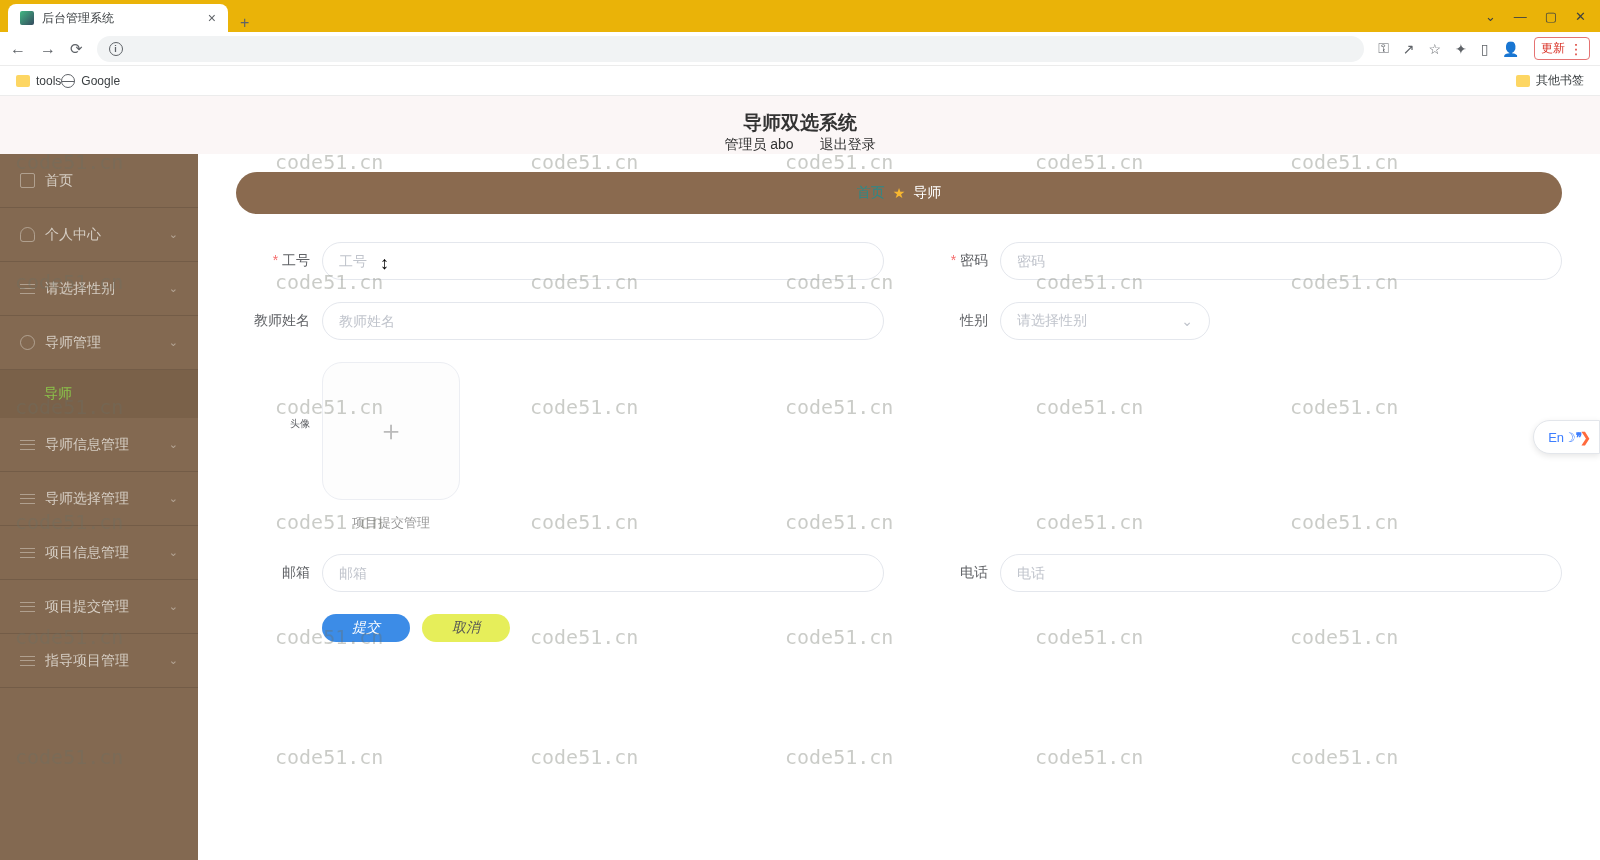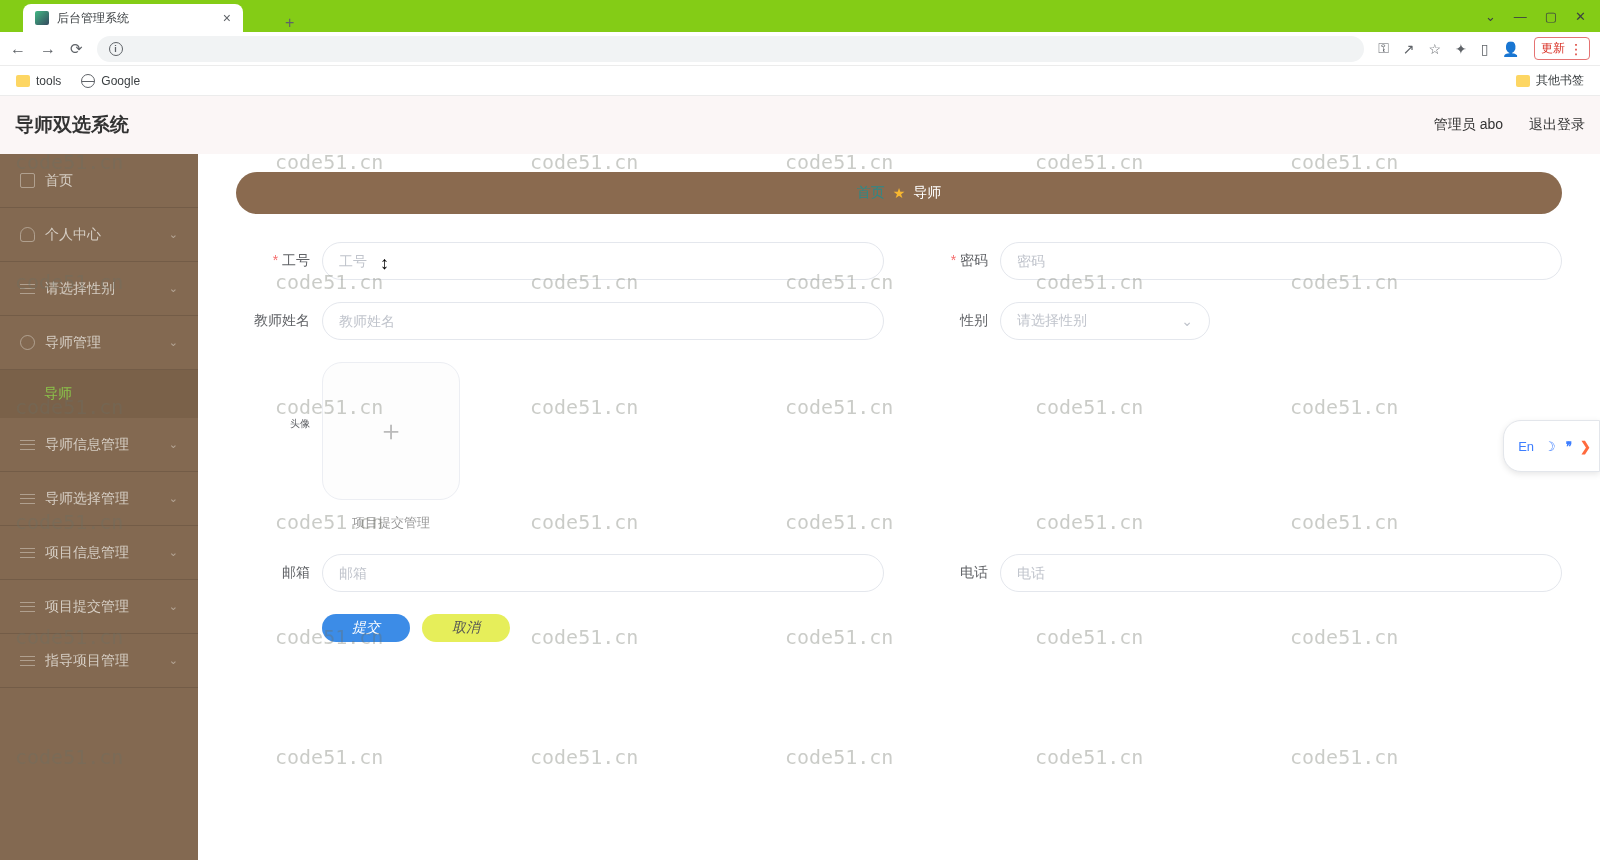--- a/index.html
+++ b/index.html
@@ -1,43 +1,43 @@
 <!DOCTYPE html>
 <html><head>
 <meta charset="utf-8">
 <style>
 * { margin: 0; padding: 0; box-sizing: border-box; font-family: "Microsoft YaHei", Arial, sans-serif; }
 body { width: 1600px; height: 860px; background: #fff; overflow: hidden; position: relative; }
 
 
-.browser-tabs { height: 32px; background: #84cc16; display: flex; align-items: flex-end; padding-left: 23px; gap: 30px; }
+.browser-tabs { height: 32px; background: #eab308; display: flex; align-items: flex-end; padding-left: 8px; }
 .tab { background: #fff; height: 28px; border-radius: 8px 8px 0 0; display: flex; align-items: center; padding: 0 12px; font-size: 12px; color: #3c4043; min-width: 220px; gap: 8px; }
 .tab-favicon { width: 14px; height: 14px; background: linear-gradient(135deg,#41b883,#35495e); border-radius: 2px; }
 .tab-close { margin-left: auto; font-size: 14px; color: #5f6368; cursor: pointer; }
 .tab-new { padding: 0 12px; font-size: 16px; color: #5f6368; cursor: pointer; }
 .win-controls { margin-left: auto; display: flex; gap: 18px; padding: 0 14px; font-size: 13px; color: #3c4043; align-items: center; height: 100%; }
 
 .browser-toolbar { height: 34px; background: #fff; display: flex; align-items: center; padding: 0 10px; gap: 14px; border-bottom: 1px solid #ececec; }
 .nav-btn { font-size: 16px; color: #5f6368; cursor: pointer; }
 .reload-btn { font-size: 15px; color: #5f6368; cursor: pointer; }
 .url-bar { flex: 1; height: 26px; background: #f1f3f4; border-radius: 14px; display: flex; align-items: center; padding: 0 12px; font-size: 13px; color: #5f6368; gap: 8px; }
 .url-info { width: 14px; height: 14px; border: 1.5px solid #5f6368; border-radius: 50%; display: flex; align-items: center; justify-content: center; font-size: 9px; font-weight: bold; }
 .toolbar-right { display: flex; align-items: center; gap: 14px; font-size: 14px; color: #5f6368; }
 .update-btn { border: 1px solid #e57373; color: #d93025; padding: 2px 6px; border-radius: 4px; font-size: 12px; display:flex; align-items:center; gap:4px; }
 .update-btn::after{content:"⋮"; font-size:14px;}
 
-.bookmarks-bar { height: 30px; background: #fff; display: flex; align-items: center; padding: 0 16px; gap: 20px; font-size: 12px; color: #3c4043; border-bottom: 1px solid #ececec; }
+.bookmarks-bar { height: 30px; background: #fff; display: flex; align-items: center; padding: 0 16px; font-size: 12px; color: #3c4043; border-bottom: 1px solid #ececec; }
 .bookmark-item { display: flex; align-items: center; gap: 6px; cursor: pointer; }
 .bookmark-folder { width: 14px; height: 12px; background: #fdd663; border-radius: 2px; }
 .globe-icon { width: 14px; height: 14px; border: 1.5px solid #5f6368; border-radius: 50%; position: relative; }
 .globe-icon::after { content: ""; position: absolute; left: 0; right: 0; top: 50%; border-top: 1px solid #5f6368; }
 .other-bookmarks { margin-left: auto; }
 
 
-.app-header { height: 58px; background: #fbf6f6; display: flex; align-items: center; padding: 0 15px; justify-content: space-between; }
+.app-header { height: 58px; background: #fbf6f6; display: flex; align-items: center; padding: 0 40px; justify-content: flex-end; flex-direction: column; }
 .app-title { font-size: 19px; font-weight: bold; color: #333; }
 .header-right { display: flex; gap: 26px; font-size: 14px; color: #333; }
 .header-link { cursor: pointer; }
 
 
 .main-area { display: flex; height: calc(860px - 32px - 34px - 30px - 58px); }
 .sidebar { width: 198px; background: #836951; color: #d5cdc3; font-size: 14px; }
 .menu-item { height: 54px; display: flex; align-items: center; padding: 0 20px; gap: 10px; cursor: pointer; border-bottom: 1px solid rgba(0,0,0,.12); position: relative; }
 .menu-item .arrow { margin-left: auto; font-size: 11px; opacity: .6; }
 .menu-icon { width: 15px; height: 15px; opacity: .55; display: inline-block; }
@@ -72,21 +72,21 @@
 .btn { height: 28px; padding: 0 30px; border-radius: 20px; border: none; font-size: 14px; cursor: pointer; font-style: italic; }
 .btn-primary { background: #3c8ce7; color: #fff; }
 .btn-cancel { background: #e6ee5a; color: #555; }
 
 
 .watermarks { position: absolute; inset: 0; pointer-events: none; z-index: 100; }
 .wm { position: absolute; font-size: 20px; color: #6b6f63; opacity: .35; white-space: nowrap; font-family: Consolas,monospace; }
 .big-wm { position: absolute; left: 480px; top: 405px; font-size: 31px; color: #e02020; font-family: SimSun,"Microsoft YaHei"; white-space: nowrap; letter-spacing: 1px; }
 
 
-.side-widget { position: absolute; right: 0; top: 420px; height: 52px; background: #fff; border: 1px solid #e3e6eb; border-radius: 18px 0 0 18px; display: flex; align-items: center; padding: 0 8px 0 14px; gap: 10px; font-size: 13px; box-shadow: 0 2px 6px rgba(0,0,0,.1); z-index: 200; }
+.side-widget { position: absolute; right: 0; top: 420px; height: 34px; background: #fff; border: 1px solid #e3e6eb; border-radius: 18px 0 0 18px; display: flex; align-items: center; padding: 0 8px 0 14px; font-size: 13px; box-shadow: 0 2px 6px rgba(0,0,0,.1); z-index: 200; }
 .widget-en { color: #3d7eff; font-weight: 500; }
 .widget-moon { color: #3d7eff; }
 .widget-quotes { color: #3d7eff; letter-spacing: -2px; font-weight: bold; }
 .widget-arrow { color: #ff6a3d; font-weight: bold; }
 
 
 .resize-cursor { position: absolute; left: 380px; top: 253px; font-size: 18px; color: #000; z-index: 300; pointer-events: none; transform: rotate(0deg); }
 .resize-cursor::before{content:"↕"; font-size:18px;}
 </style>
 </head>

